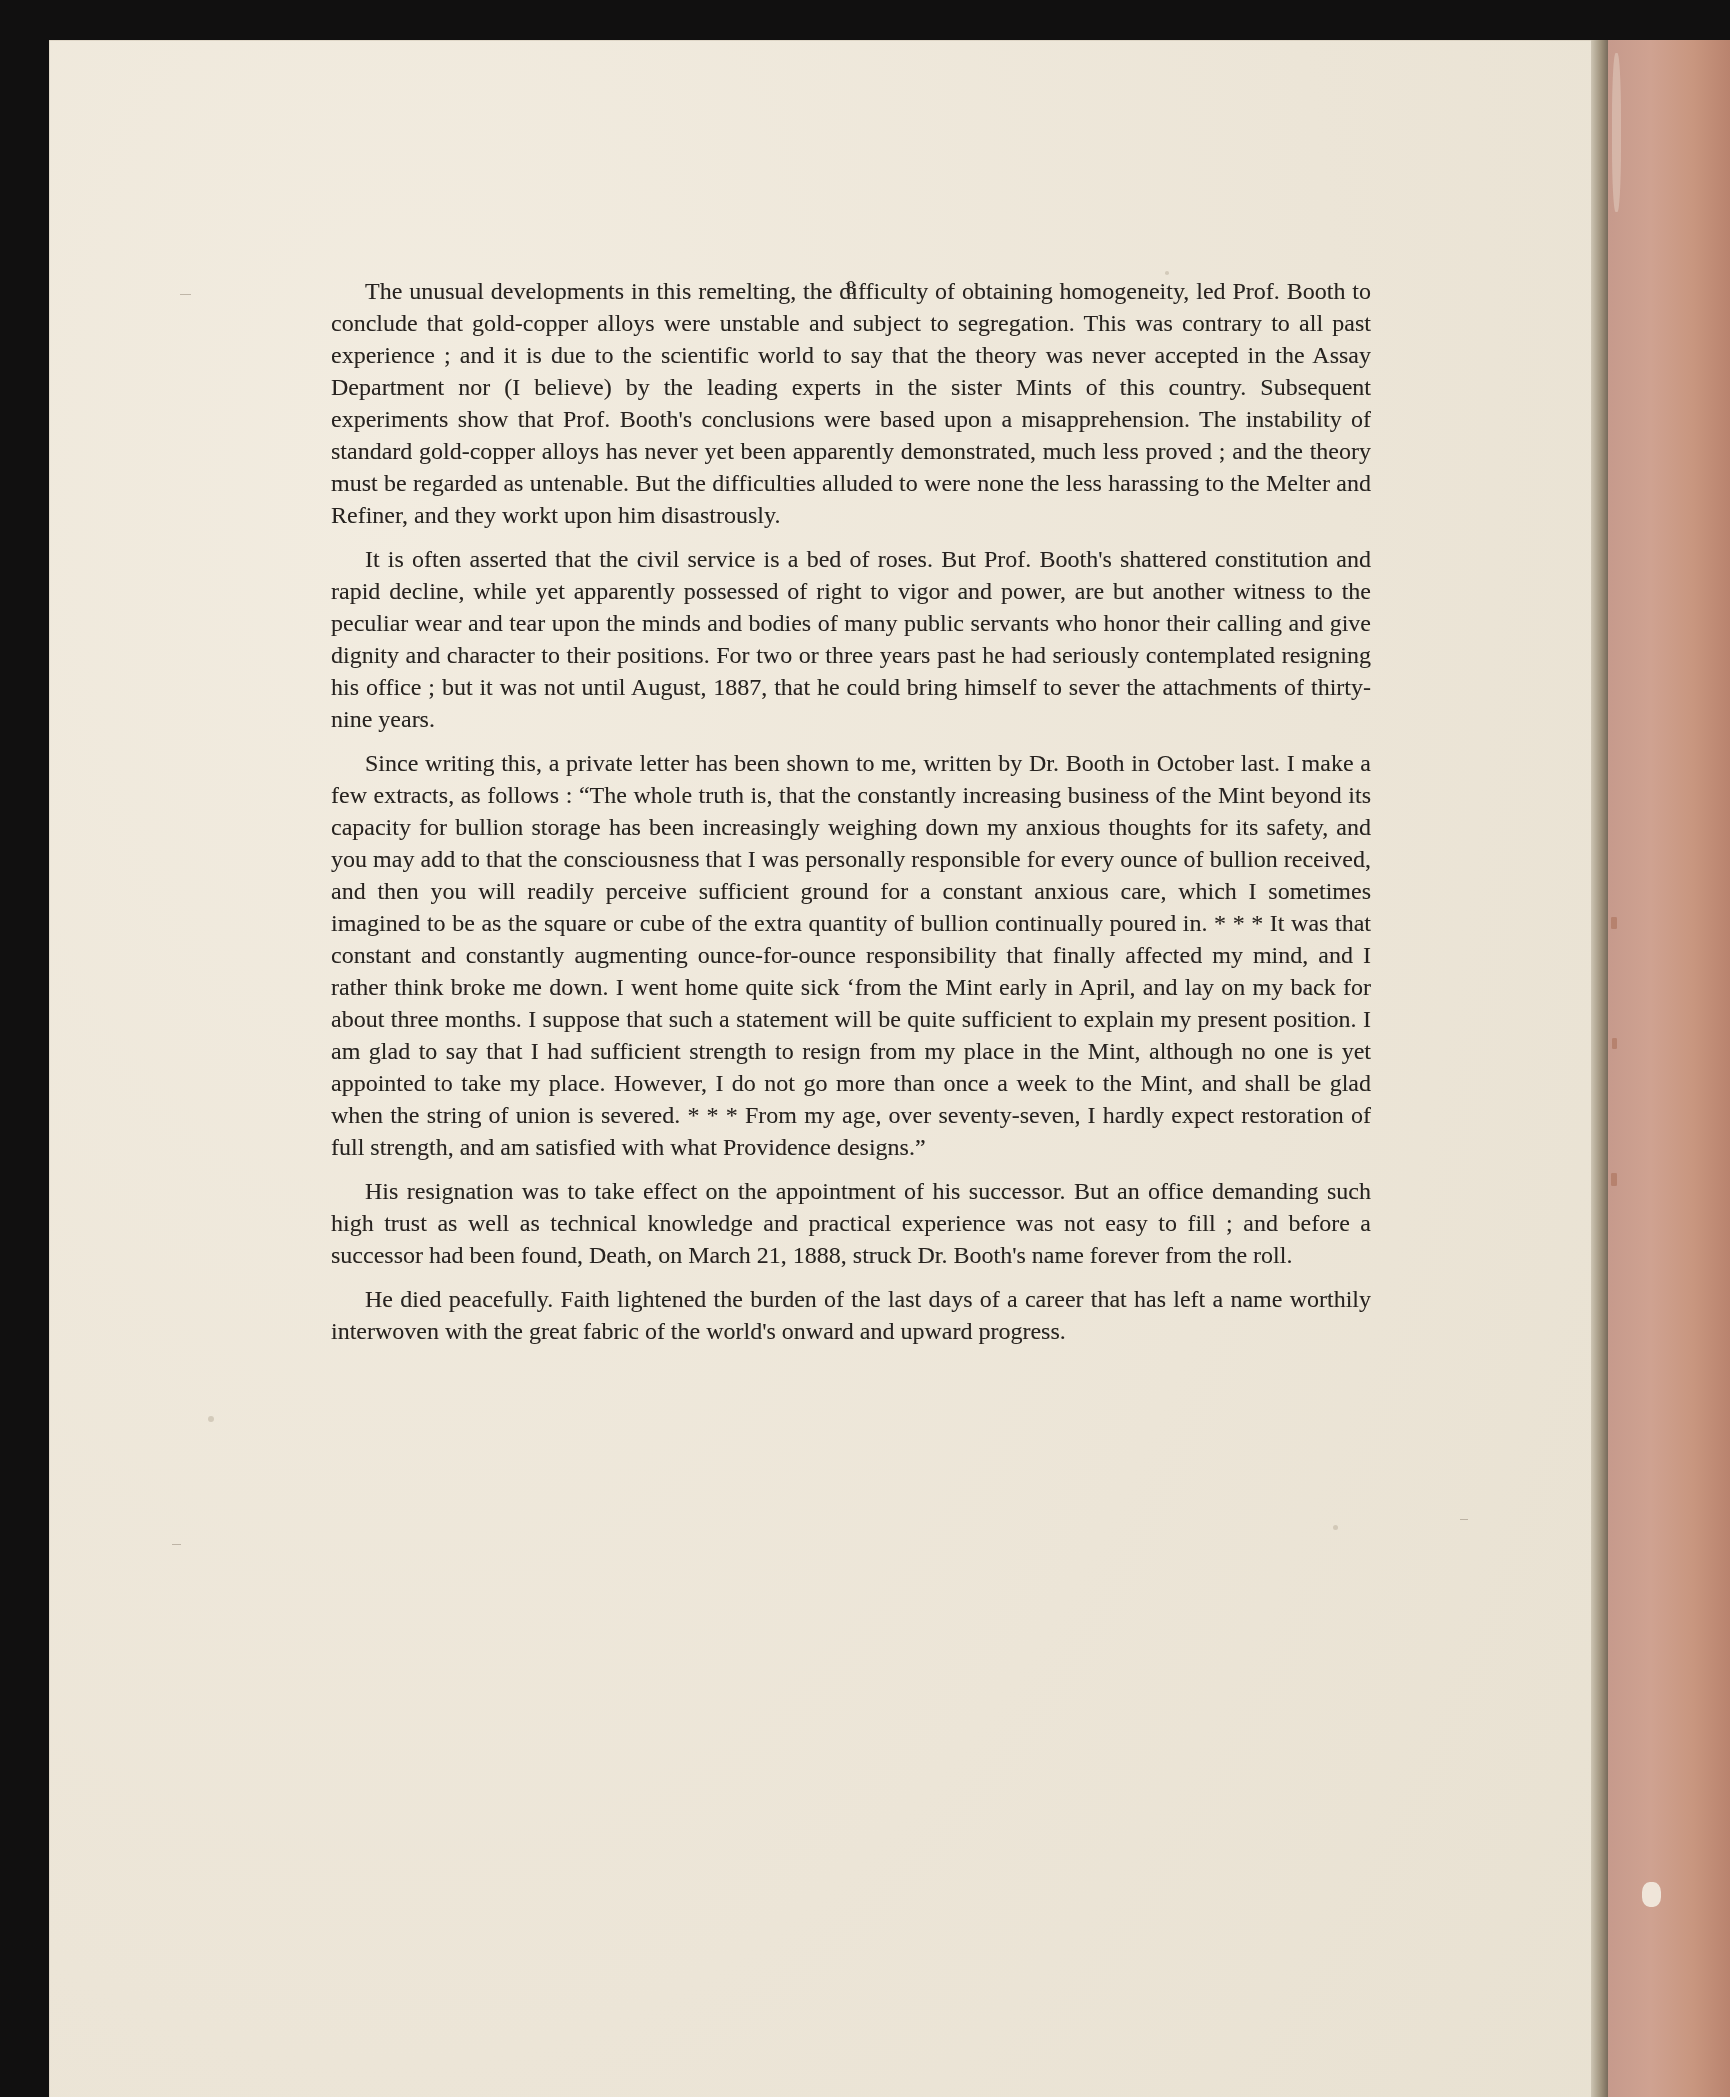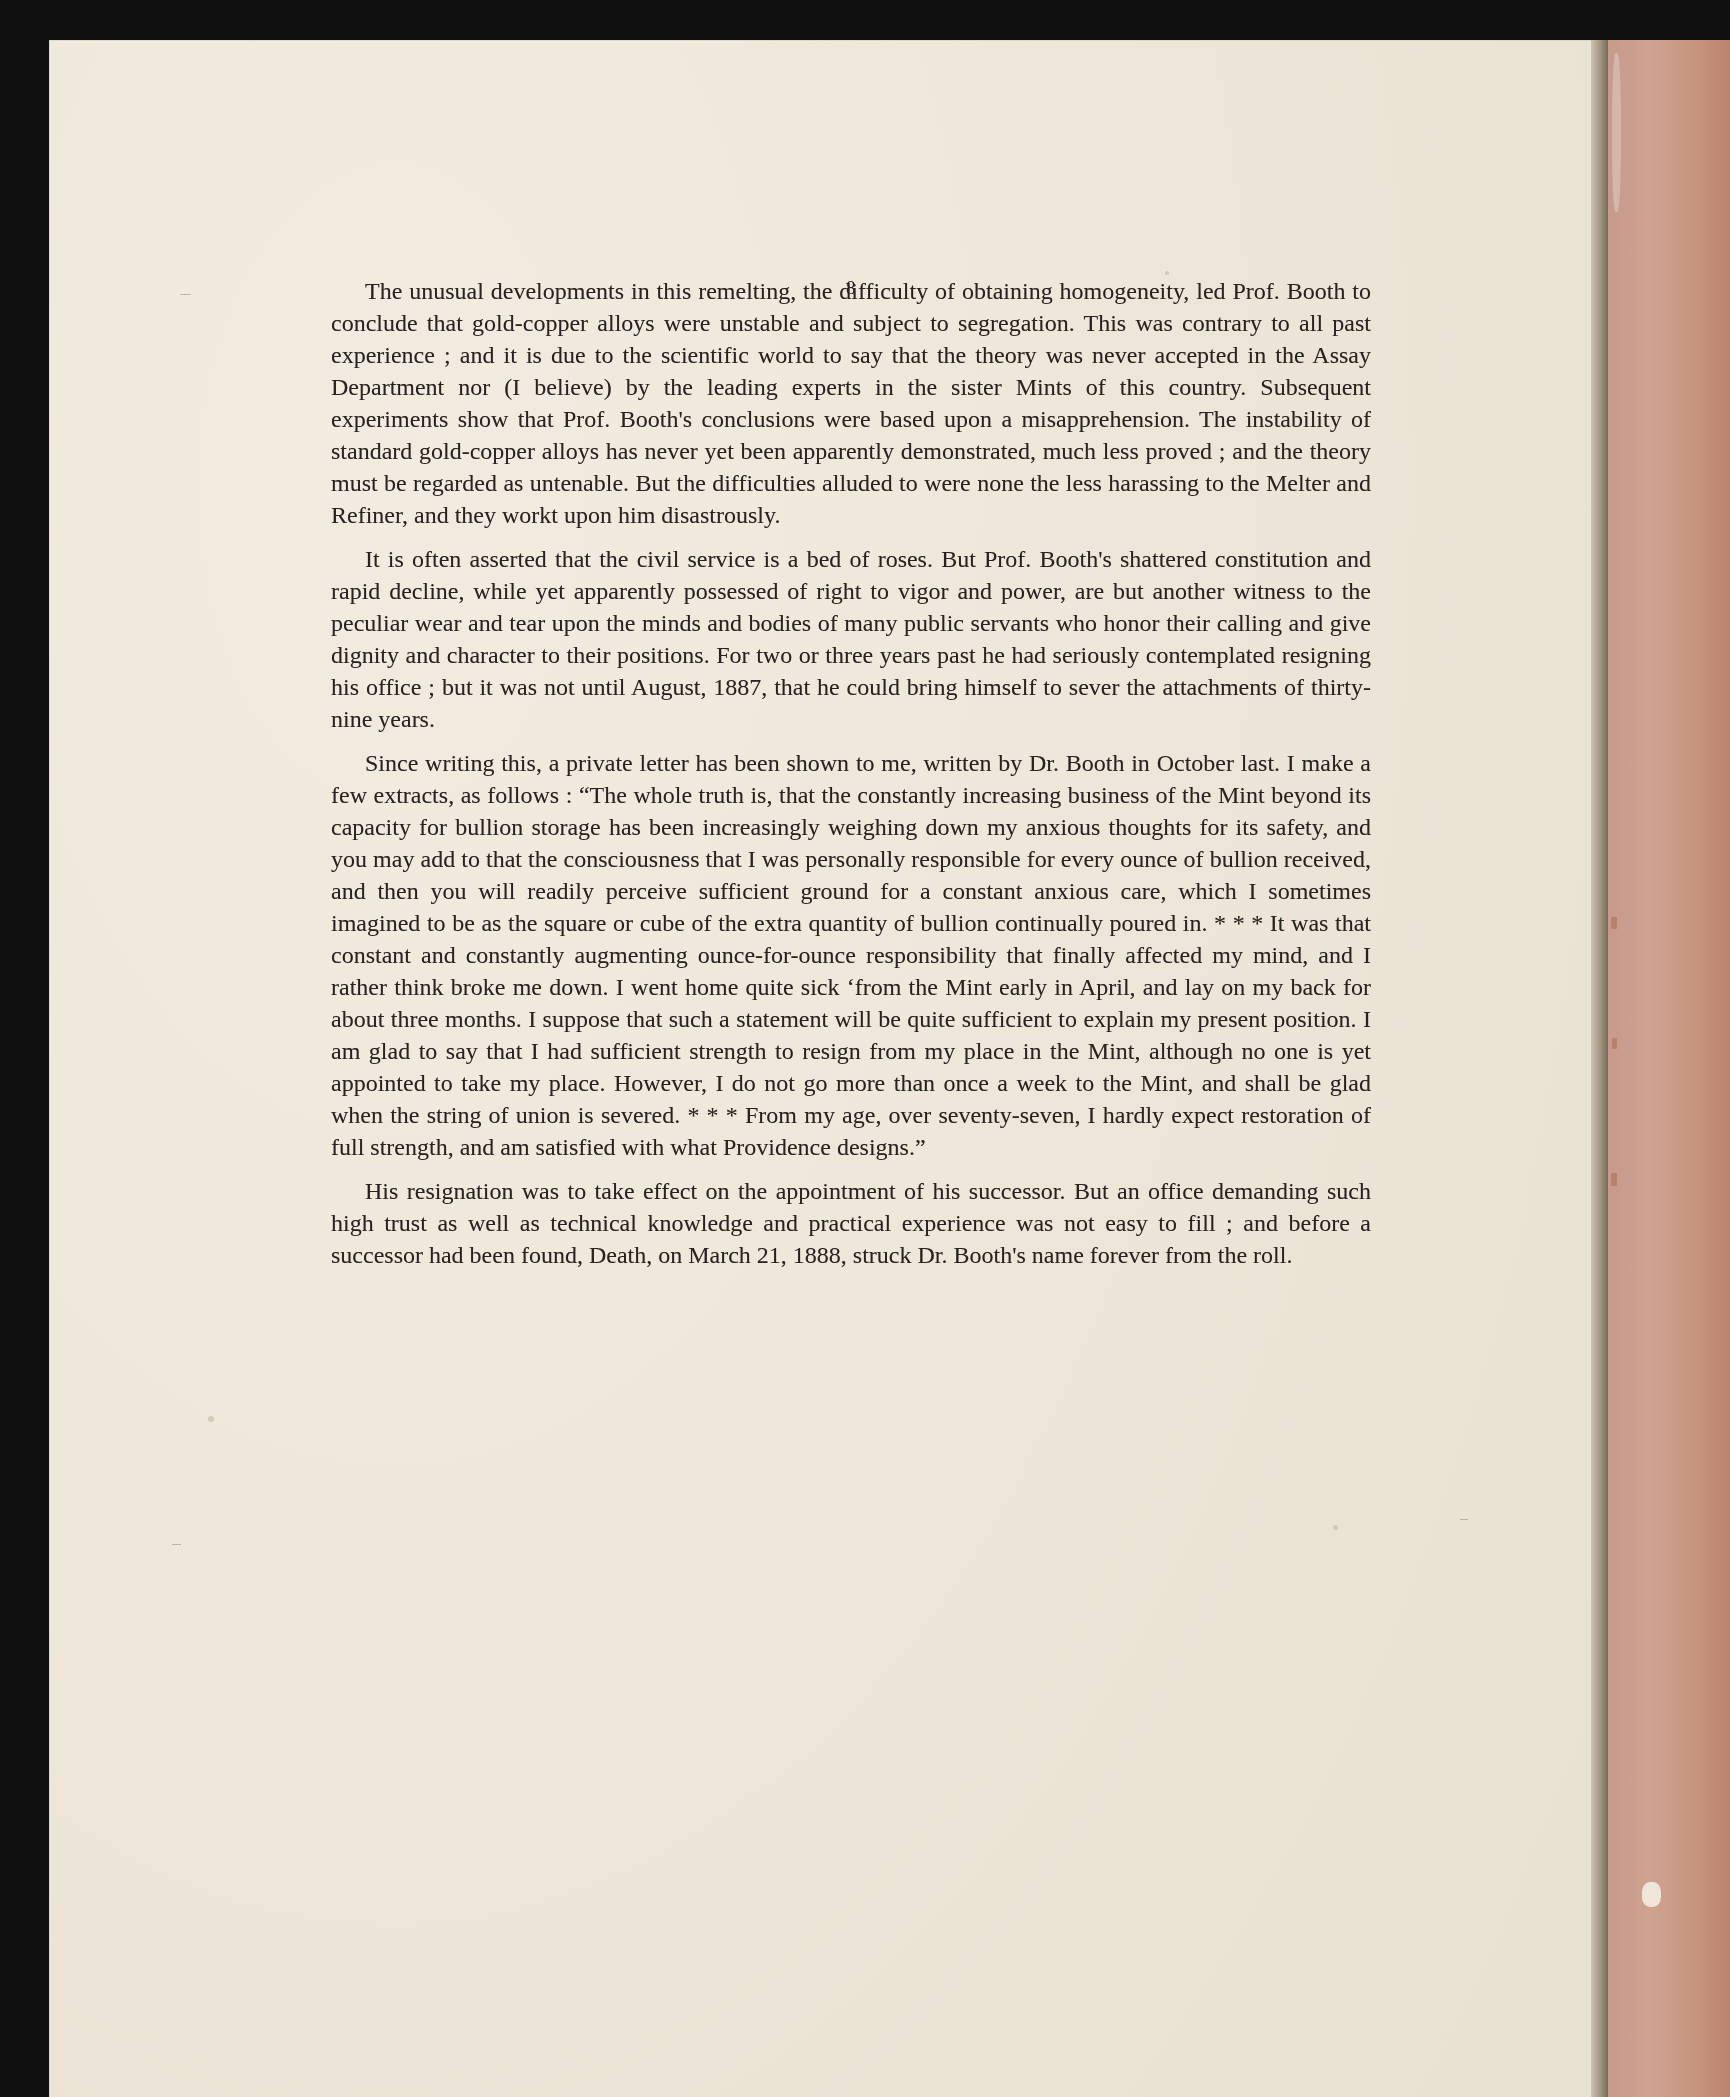--- a/index.html
+++ b/index.html
@@ -139,18 +139,19 @@
 
 </div>
 
 <div class="folio">8</div>
 
 <div class="textblock">
   <p class="para">The unusual developments in this remelting, the difficulty of obtaining homogeneity, led Prof. Booth to conclude that gold-copper alloys were unstable and subject to segregation. This was contrary to all past experience ; and it is due to the scientific world to say that the theory was never accepted in the Assay Department nor (I believe) by the leading experts in the sister Mints of this country. Subsequent experiments show that Prof. Booth's conclusions were based upon a misapprehension. The instability of standard gold-copper alloys has never yet been apparently demonstrated, much less proved ; and the theory must be regarded as untenable. But the difficulties alluded to were none the less harassing to the Melter and Refiner, and they workt upon him disastrously.</p>
   <p class="para">It is often asserted that the civil service is a bed of roses. But Prof. Booth's shattered constitution and rapid decline, while yet apparently possessed of right to vigor and power, are but another witness to the peculiar wear and tear upon the minds and bodies of many public servants who honor their calling and give dignity and character to their positions. For two or three years past he had seriously contemplated resigning his office ; but it was not until August, 1887, that he could bring himself to sever the attachments of thirty-nine years.</p>
   <p class="para">Since writing this, a private letter has been shown to me, written by Dr. Booth in October last. I make a few extracts, as follows : “The whole truth is, that the constantly increasing business of the Mint beyond its capacity for bullion storage has been increasingly weighing down my anxious thoughts for its safety, and you may add to that the consciousness that I was personally responsible for every ounce of bullion received, and then you will readily perceive sufficient ground for a constant anxious care, which I sometimes imagined to be as the square or cube of the extra quantity of bullion continually poured in. * * * It was that constant and constantly augmenting ounce-for-ounce responsibility that finally affected my mind, and I rather think broke me down. I went home quite sick ‘from the Mint early in April, and lay on my back for about three months. I suppose that such a statement will be quite sufficient to explain my present position. I am glad to say that I had sufficient strength to resign from my place in the Mint, although no one is yet appointed to take my place. However, I do not go more than once a week to the Mint, and shall be glad when the string of union is severed. * * * From my age, over seventy-seven, I hardly expect restoration of full strength, and am satisfied with what Providence designs.”</p>
   <p class="para">His resignation was to take effect on the appointment of his successor. But an office demanding such high trust as well as technical knowledge and practical experience was not easy to fill ; and before a successor had been found, Death, on March 21, 1888, struck Dr. Booth's name forever from the roll.</p>
+  <p class="para">He died peacefully. Faith lightened the burden of the last days of a career that has left a name worthily interwoven with the great fabric of the world's onward and upward progress.</p>
 </div>
 
 <div class="tick" style="left:180px; top:294px; width:11px; height:1.3px;"></div>
 <div class="tick" style="left:172px; top:1544px; width:9.2px; height:1.3px;"></div>
 <div class="tick" style="left:1460px; top:1519px; width:8.4px; height:1.3px;"></div>
 
 
 </body></html>

